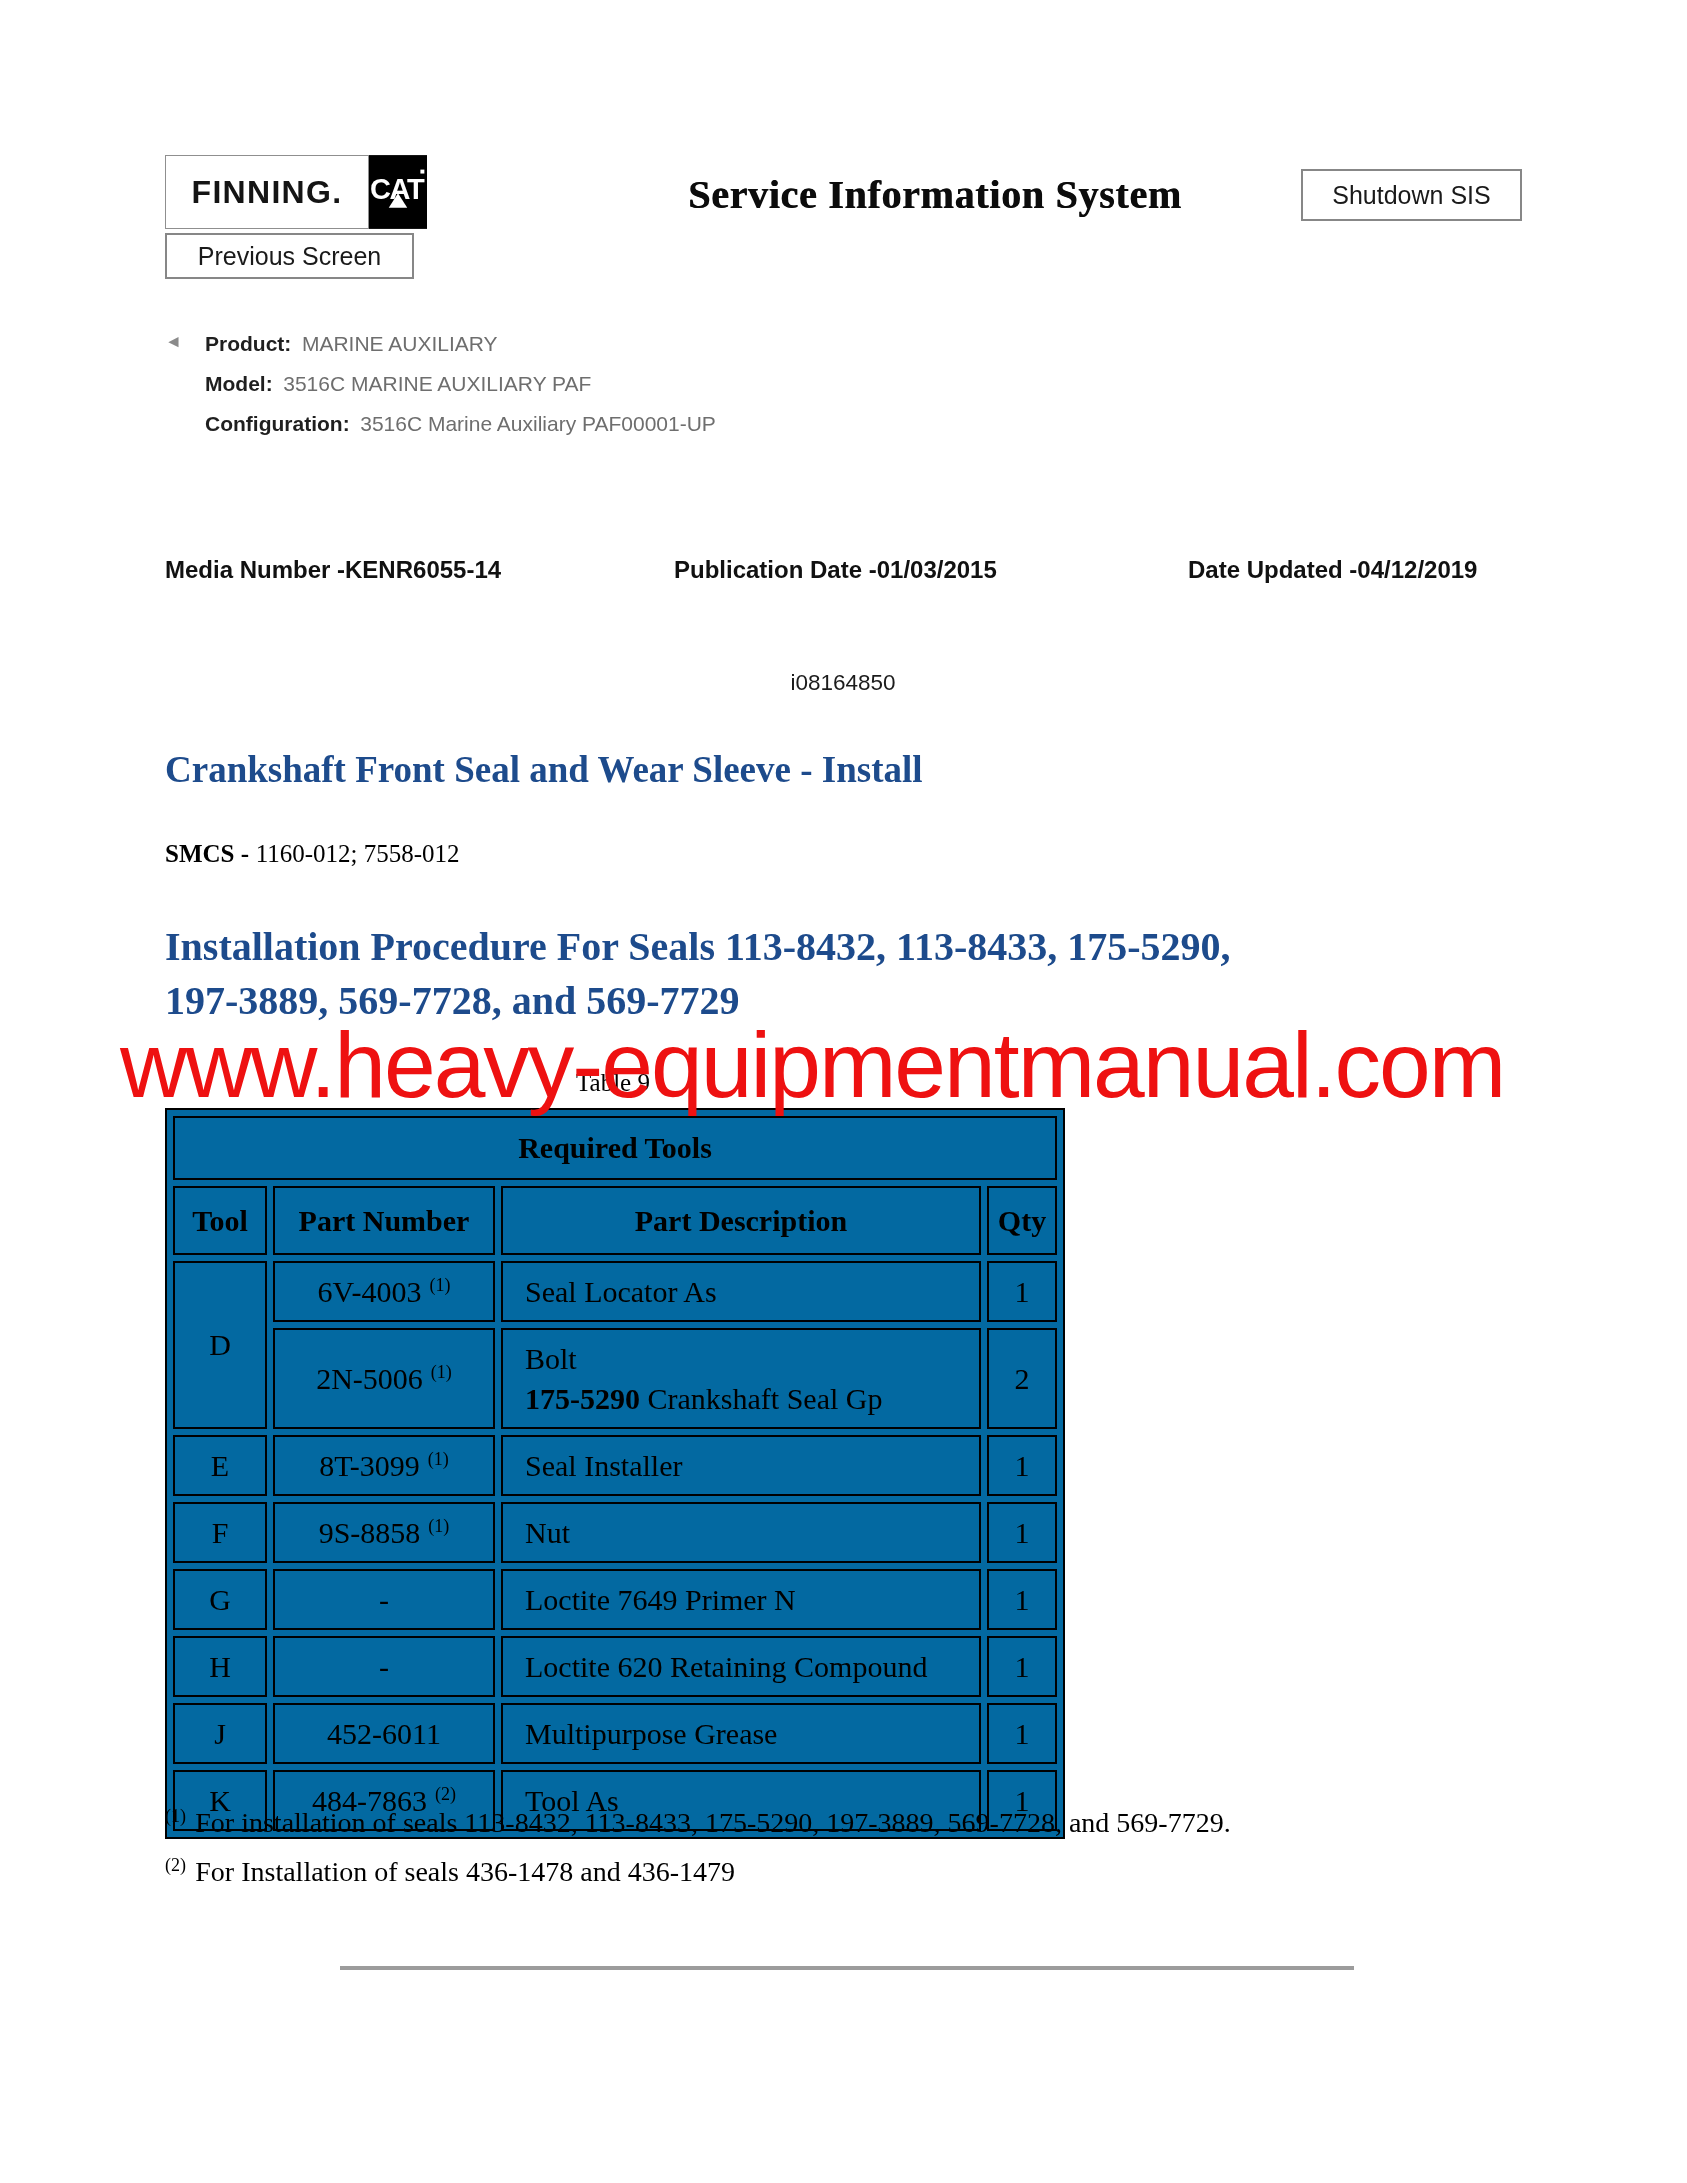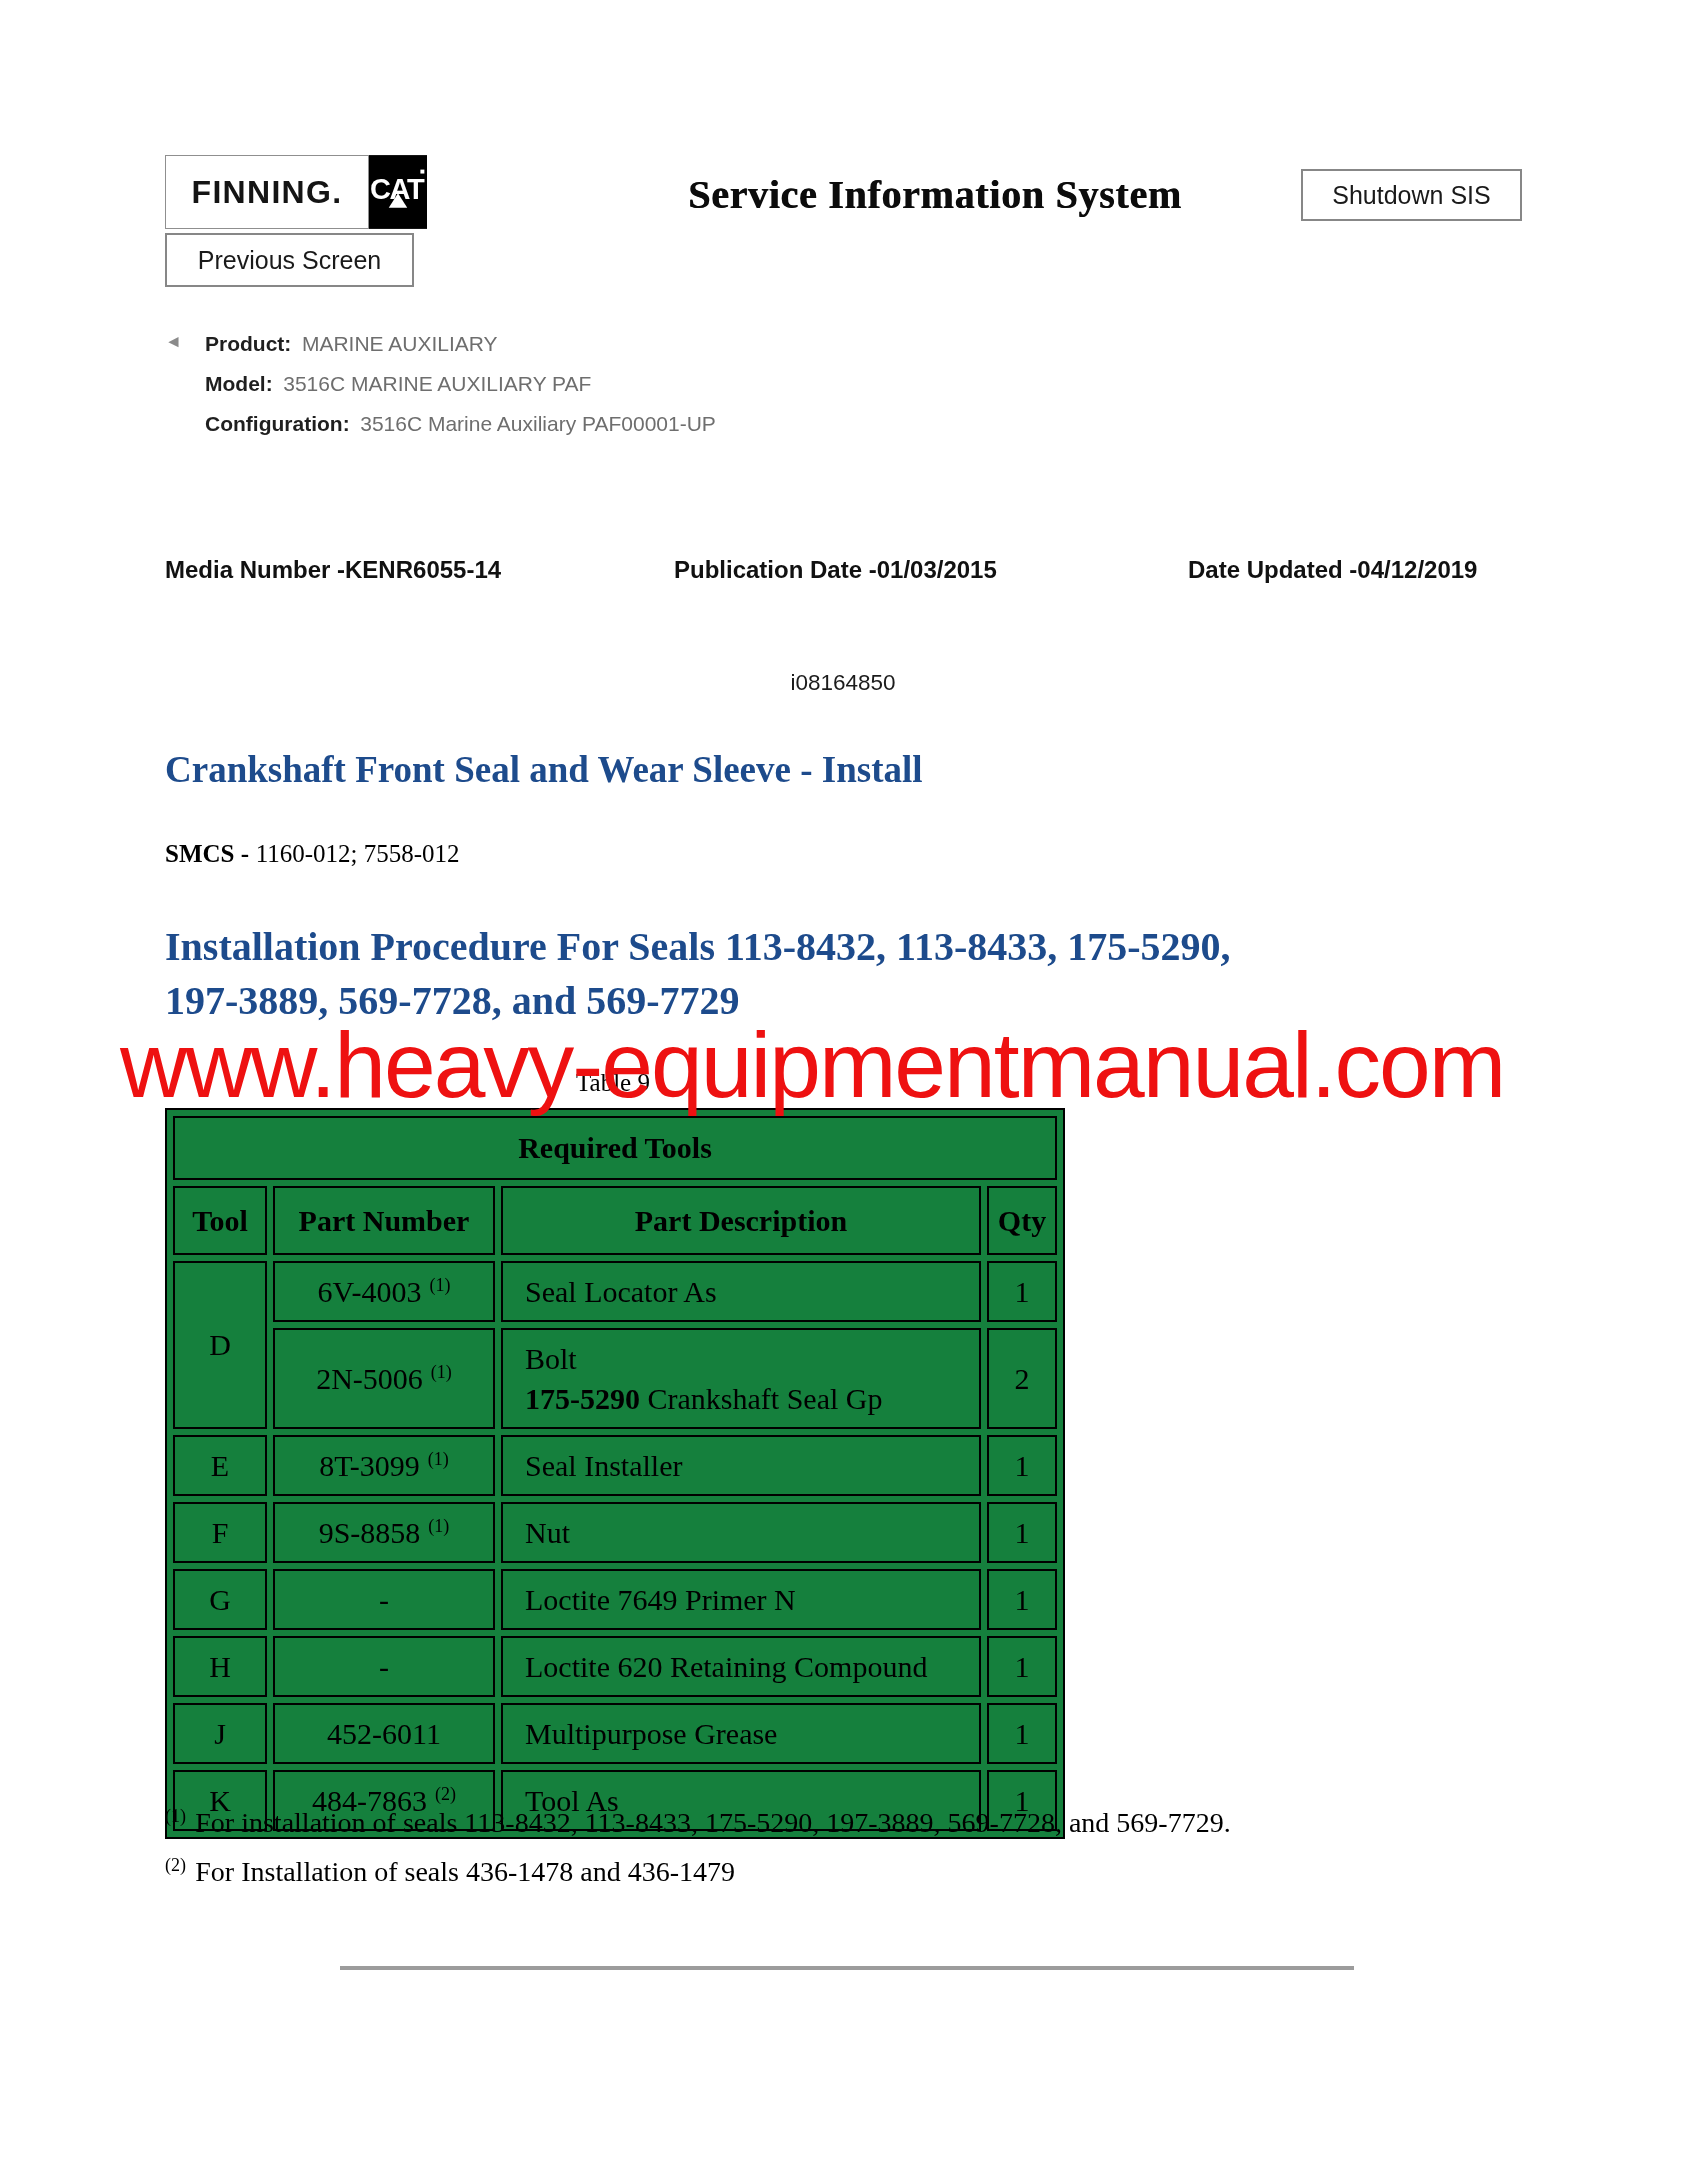--- a/index.html
+++ b/index.html
@@ -27,21 +27,21 @@
     text-shadow:0.7px 0 0 #0c0c0c;
     white-space:nowrap;
   }
   .btn{
     position:absolute;box-sizing:border-box;background:#ffffff;
     border:2px solid #878787;display:flex;align-items:center;justify-content:center;
     font-family:"Liberation Sans",sans-serif;font-size:25px;color:#1a1a1a;
     cursor:pointer;white-space:nowrap;
   }
   .btn-shutdown{left:1301px;top:169px;width:221px;height:52px;}
-  .btn-previous{left:165px;top:233px;width:249px;height:54px;}
+  .btn-previous{left:165px;top:233px;width:249px;height:46px;}
 
   
   .product-block{position:absolute;left:165px;top:324px;font-size:21px;}
   .product-line{position:relative;height:40px;display:flex;align-items:center;padding-left:40px;}
   .back-arrow{position:absolute;left:0;top:8px;color:#8a8a8a;font-size:17px;}
   .plabel{color:#1f1f1f;font-weight:600;margin-right:10.6px;white-space:nowrap;}
   .pvalue{color:#6e6e6e;white-space:nowrap;}
 
   
   .doc-block{position:absolute;left:165px;top:460px;color:#111;}
@@ -76,21 +76,21 @@
   }
 
   
   .table-caption{
     position:absolute;left:165px;top:1069px;width:896px;text-align:center;
     font-family:"Liberation Serif",serif;font-size:25px;color:#000;
   }
   .tools-table{
     position:absolute;left:165px;top:1108px;
     border-collapse:separate;border-spacing:6px;
-    border:2.6px solid #000;background:#15803d;
+    border:2.6px solid #000;background:#0369a1;
     width:896px;table-layout:fixed;
   }
   .tools-table td{
     box-sizing:border-box;border:2.6px solid #000;
     font-family:"Liberation Serif",serif;font-size:30px;color:#000;
     vertical-align:middle;padding:2.6px 5.3px;
   }
   td.t-title{font-weight:bold;text-align:center;font-size:30px;height:64px;}
   tr.colhdr td{font-weight:bold;text-align:center;font-size:30px;height:69px;}
   td.tool{text-align:center;font-size:30px;}

